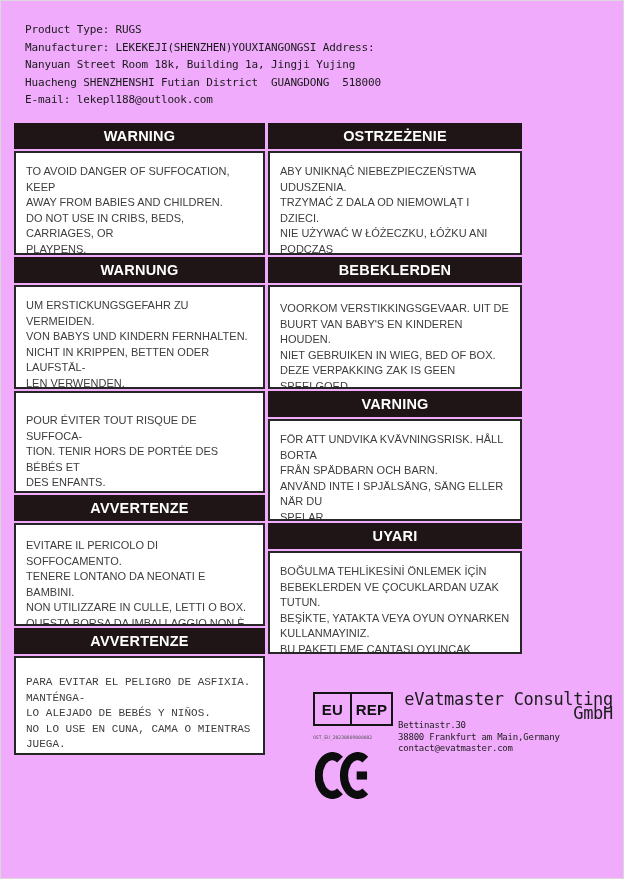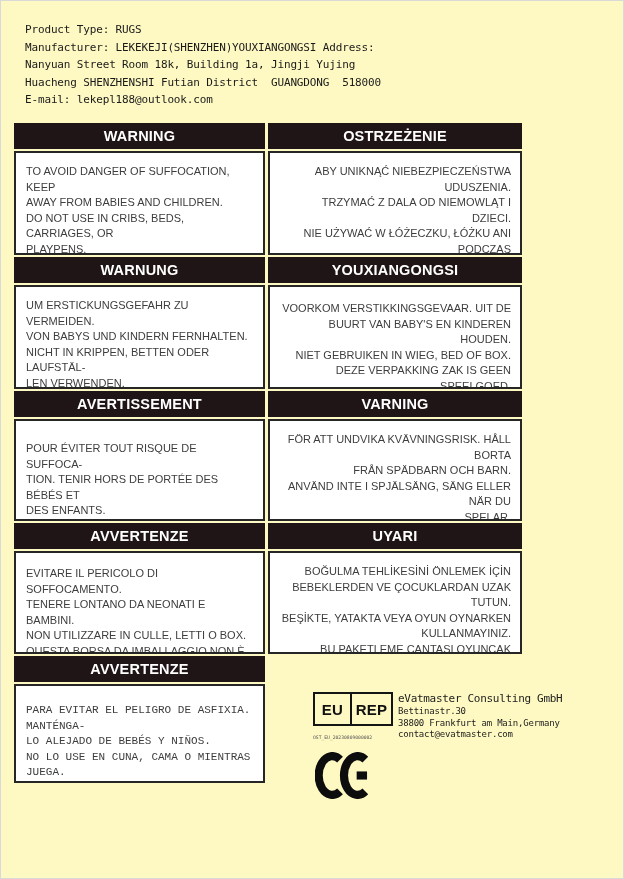--- a/index.html
+++ b/index.html
@@ -1,21 +1,21 @@
 <!DOCTYPE html>
 <html><head>
 <meta charset="utf-8">
 <style>
   * { margin: 0; padding: 0; box-sizing: border-box; }
   html, body { background: #ffffff; }
   .page {
     position: relative;
     width: 624px;
     height: 879px;
-    background: #fef9c3;
+    background: #f0abfc;
     box-shadow: inset 0 0 0 1px #d9d9d9;
     overflow: hidden;
     font-family: "Liberation Sans", sans-serif;
   }
   .product-info {
     position: absolute;
     left: 25px;
     top: 21px;
     font-family: "DejaVu Sans Mono", monospace;
     font-size: 11px;
@@ -27,21 +27,21 @@
   .warning-table {
     position: absolute;
     left: 14px;
     top: 123px;
     width: 596px;
     display: flex;
     gap: 3px;
   }
   .col { display: flex; flex-direction: column; gap: 2px; }
   .col-left  { width: 251px; }
-  .col-right { width: 254px; text-align: right; }
+  .col-right { width: 254px; }
   .hdr {
     height: 26px;
     background: #201516;
     color: #ffffff;
     font-weight: bold;
     font-size: 14.5px;
     letter-spacing: 0.2px;
     display: flex;
     align-items: center;
     justify-content: center;
@@ -82,21 +82,21 @@
   .eu-cell-eu { width: 37px; border-right: 2px solid #141414; }
   .eu-cell-rep { flex: 1; }
   .eu-code {
     position: absolute; left: 0; top: 42px;
     font-family: "DejaVu Sans Mono", monospace;
     font-size: 6px; color: #5a5a5a;
     transform: scale(0.78); transform-origin: left top;
     white-space: nowrap;
   }
   .company { position: absolute; left: 85px; top: 0; font-family: "DejaVu Sans Mono", monospace; color: #1c1c1c; }
-  .company-name { font-size: 11px; letter-spacing: -0.3px; line-height: 14px; }
+  .company-name { font-size: 17px; letter-spacing: -0.3px; line-height: 14px; text-align: right; }
   .company-addr { font-size: 9px; letter-spacing: -0.2px; line-height: 11.5px; white-space: pre-line; }
   .ce-mark { position: absolute; left: 2px; top: 60px; }
 </style>
 </head>
 <body>
 
 <div class="page">
 
   <div class="product-info">Product Type: RUGS
 Manufacturer: LEKEKEJI(SHENZHEN)YOUXIANGONGSI Address:
@@ -115,21 +115,20 @@
 THIS BAG IS NOT A TOY.</div>
 
       <div class="hdr">WARNUNG</div>
       <div class="cell b-de">UM ERSTICKUNGSGEFAHR ZU VERMEIDEN.
 VON BABYS UND KINDERN FERNHALTEN.
 NICHT IN KRIPPEN, BETTEN ODER LAUFSTÄL-
 LEN VERWENDEN.
 DIESE VERPACKUNGSBEUTEL IST KEIN
 SPIELZEUG.</div>
 
-      <div class="hdr">AVERTISSEMENT</div>
       <div class="cell b-fr">POUR ÉVITER TOUT RISQUE DE SUFFOCA-
 TION. TENIR HORS DE PORTÉE DES BÉBÉS ET
 DES ENFANTS.
 NE PAS UTILISER DANS LES BERCEAUX, LES
 LITS OU LES PARCS.
 CE SAC D'EMBALLAGE N'EST PAS UN JOUET.</div>
 
       <div class="hdr">AVVERTENZE</div>
       <div class="cell b-it">EVITARE IL PERICOLO DI SOFFOCAMENTO.
 TENERE LONTANO DA NEONATI E BAMBINI.
@@ -145,21 +144,21 @@
     </div>
 
     <div class="col col-right">
       <div class="hdr">OSTRZEŻENIE</div>
       <div class="cell b-pl">ABY UNIKNĄĆ NIEBEZPIECZEŃSTWA UDUSZENIA.
 TRZYMAĆ Z DALA OD NIEMOWLĄT I DZIECI.
 NIE UŻYWAĆ W ŁÓŻECZKU, ŁÓŻKU ANI PODCZAS
 ZABAWY.
 TA WOREK DO PAKOWANIA NIE JEST ZABAWKĄ.</div>
 
-      <div class="hdr">YOUXIANGONGSI</div>
+      <div class="hdr">BEBEKLERDEN</div>
       <div class="cell b-nl">VOORKOM VERSTIKKINGSGEVAAR. UIT DE
 BUURT VAN BABY'S EN KINDEREN HOUDEN.
 NIET GEBRUIKEN IN WIEG, BED OF BOX.
 DEZE VERPAKKING ZAK IS GEEN SPEELGOED.</div>
 
       <div class="hdr">VARNING</div>
       <div class="cell b-sv">FÖR ATT UNDVIKA KVÄVNINGSRISK. HÅLL BORTA
 FRÅN SPÄDBARN OCH BARN.
 ANVÄND INTE I SPJÄLSÄNG, SÄNG ELLER NÄR DU
 SPELAR.

